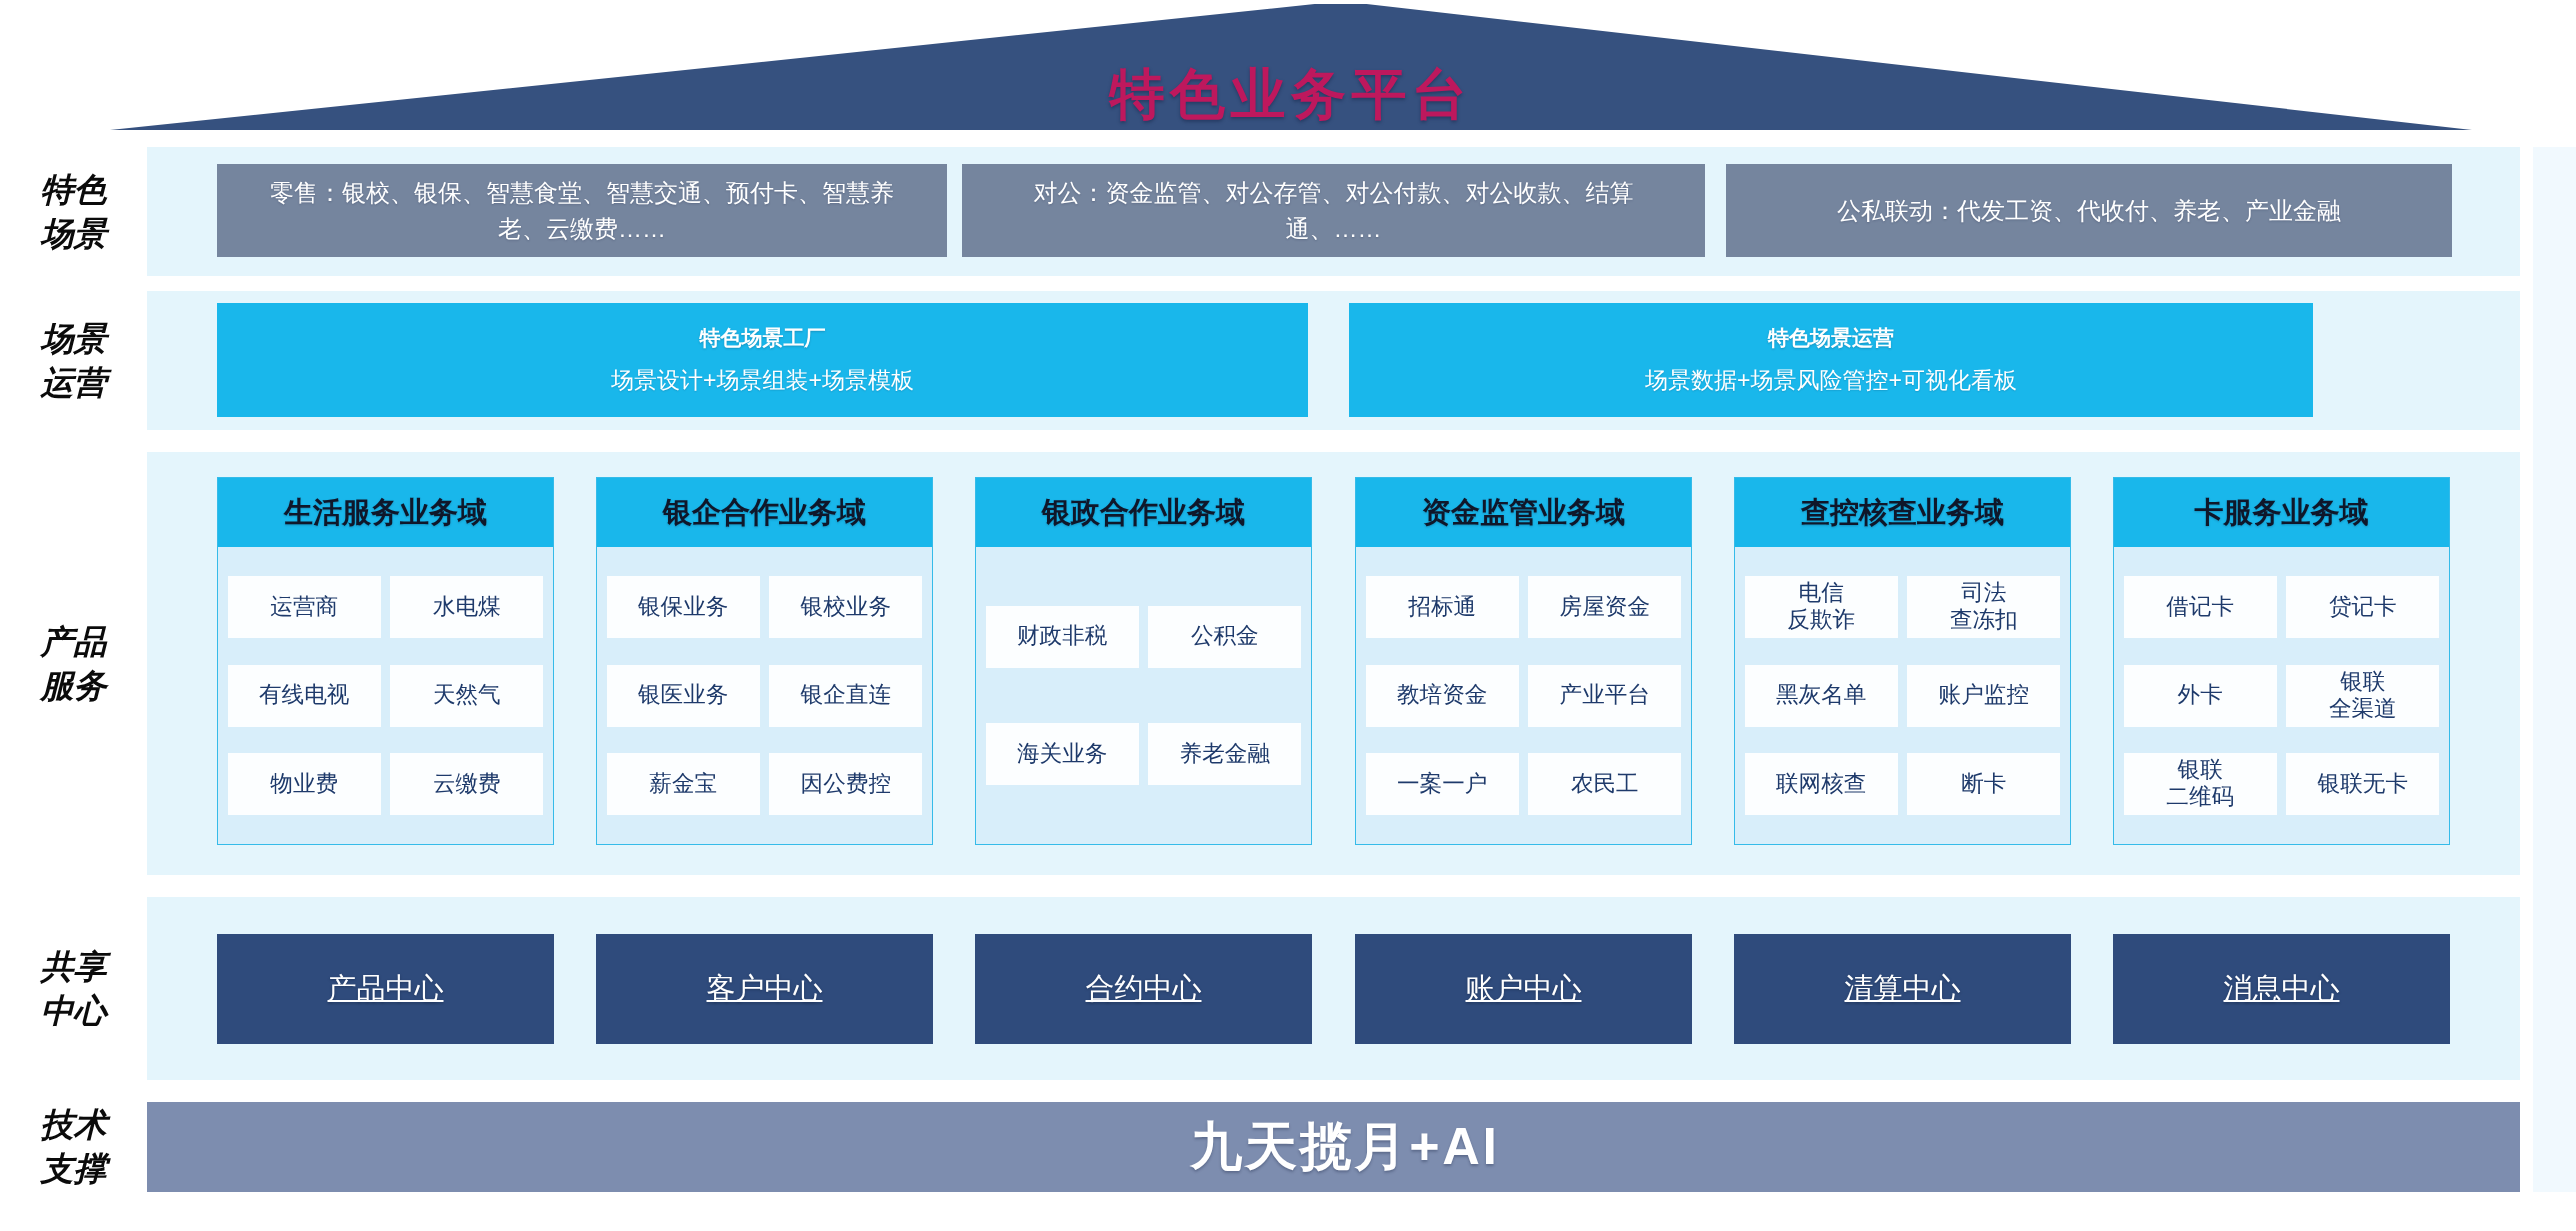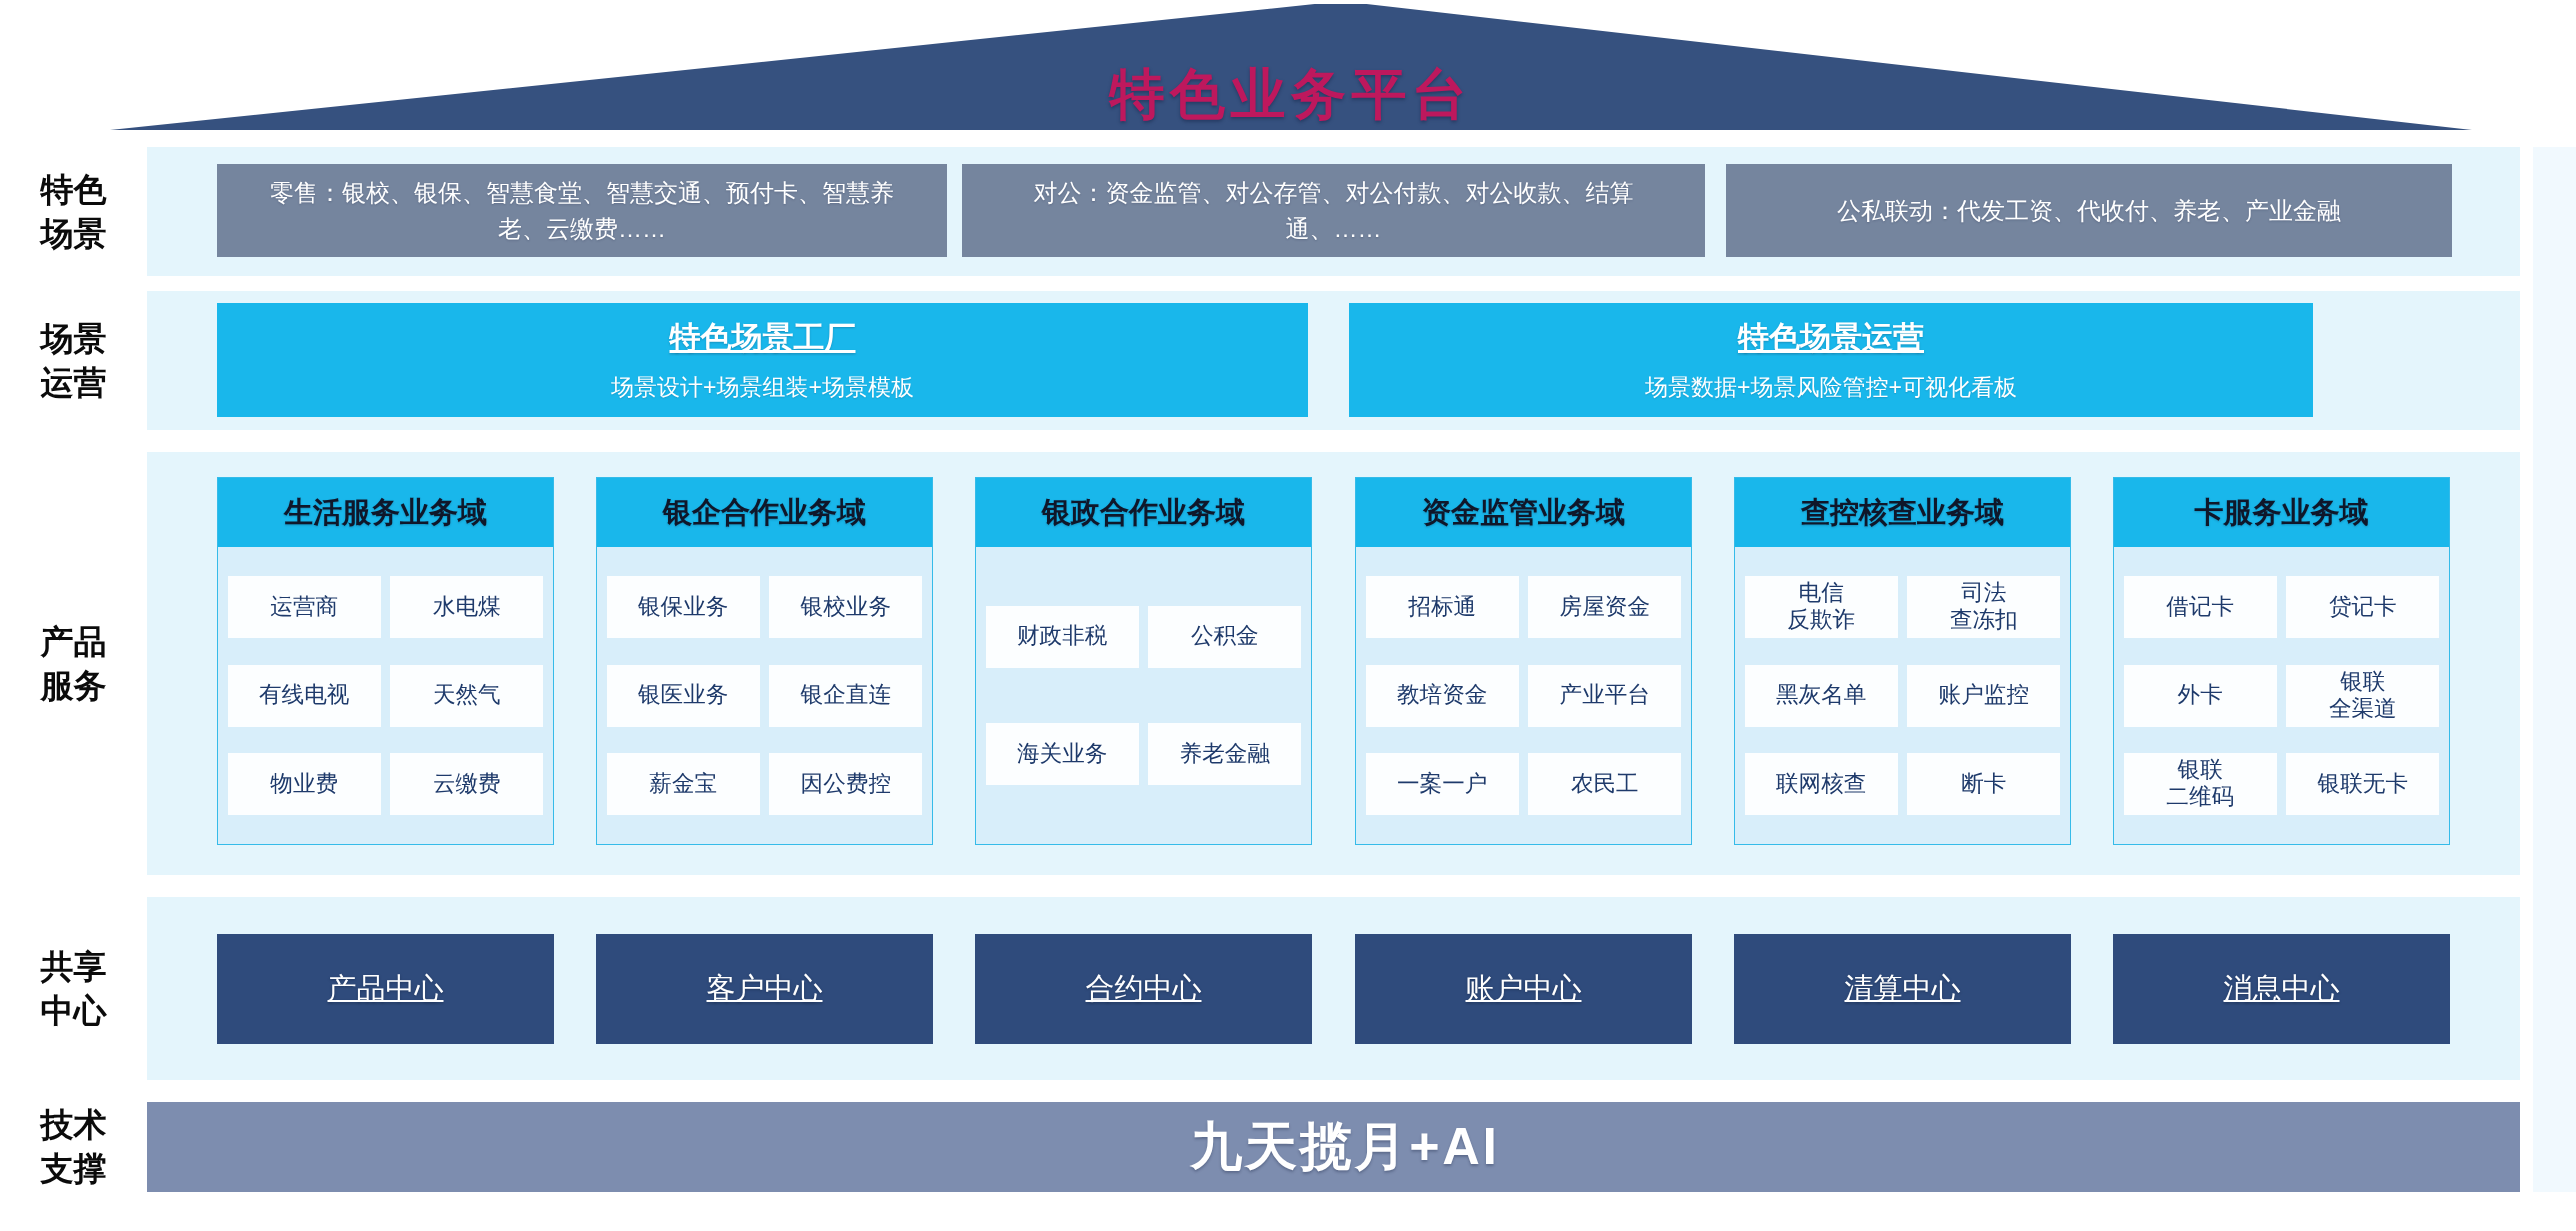--- a/index.html
+++ b/index.html
@@ -23,41 +23,41 @@
   .band.b-scenes   { top:147px;  height:129px; }
   .band.b-ops      { top:291px;  height:139px; }
   .band.b-products { top:452px;  height:423px; }
   .band.b-centers  { top:897px; height:183px; }
   .right-sliver { position:absolute; left:2533px; top:147px; width:43px; height:1045px; background:#F1F9FE; }
   
   .row-label {
     position:absolute; left:0; width:147px;
     display:flex; align-items:center; justify-content:center;
     text-align:left; white-space:pre-line;
-    color:#0b0b0b; font-size:33px; font-weight:600; line-height:1.32;
+    color:#0b0b0b; font-size:33px; font-weight:600; line-height:1.32;font-style:italic;
   }
   .rl-scenes   { top:147px;  height:129px; }
   .rl-ops      { top:291px;  height:139px; }
   .rl-products { top:452px;  height:423px; }
   .rl-centers  { top:897px; height:183px; }
   .rl-tech     { top:1102px; height:90px; }
   
   .scene-box {
     position:absolute; top:164px; height:93px; background:#75859E;
     color:#ffffff; font-size:24px; line-height:1.5;
     display:flex; align-items:center; justify-content:center; text-align:center;
     padding:0 31px; box-sizing:border-box;
     text-shadow:0 1.4px 2.1px rgba(30,40,70,.25);
   }
   
   .op-box {
     position:absolute; top:303px; height:114px; background:#19B7EB;
     color:#ffffff; display:flex; flex-direction:column; align-items:center; justify-content:center; gap:13.7px;
   }
-  .op-title { font-size:31px; font-weight:bold; text-shadow:0 1.4px 2.1px rgba(20,60,90,.3);text-decoration:underline; }
+  .op-title { font-size:21px; font-weight:bold; text-shadow:0 1.4px 2.1px rgba(20,60,90,.3); }
   .op-sub   { font-size:23px; text-shadow:0 0.7px 1.4px rgba(20,60,90,.2); }
   
   .domain {
     position:absolute; top:477px; width:337px; height:368px; box-sizing:border-box;
     border:1.4px solid #35BBE9; background:#D8EEFA;
     display:flex; flex-direction:column;
   }
   .domain-header {
     flex:0 0 69px; background:#19B7EB; color:#0f172a;
     font-size:29px; font-weight:bold;

